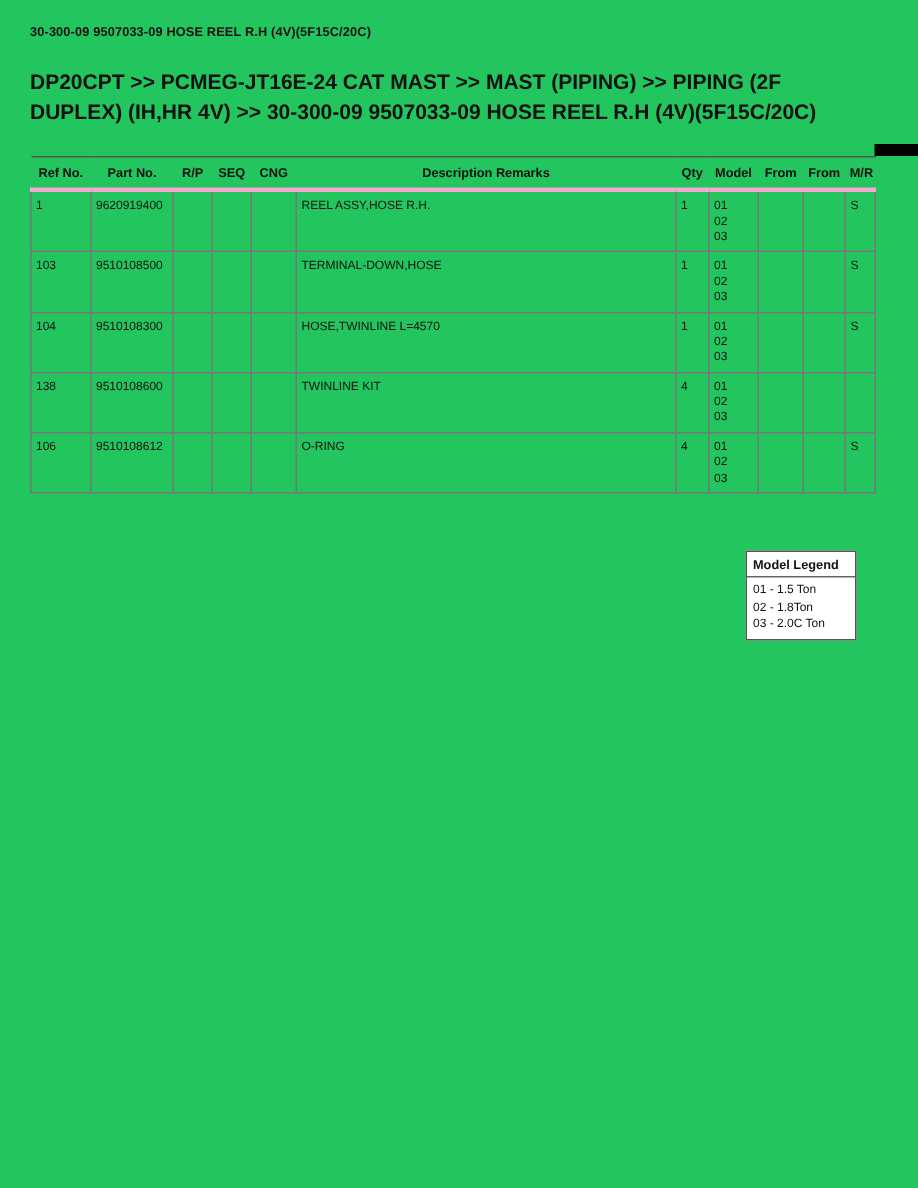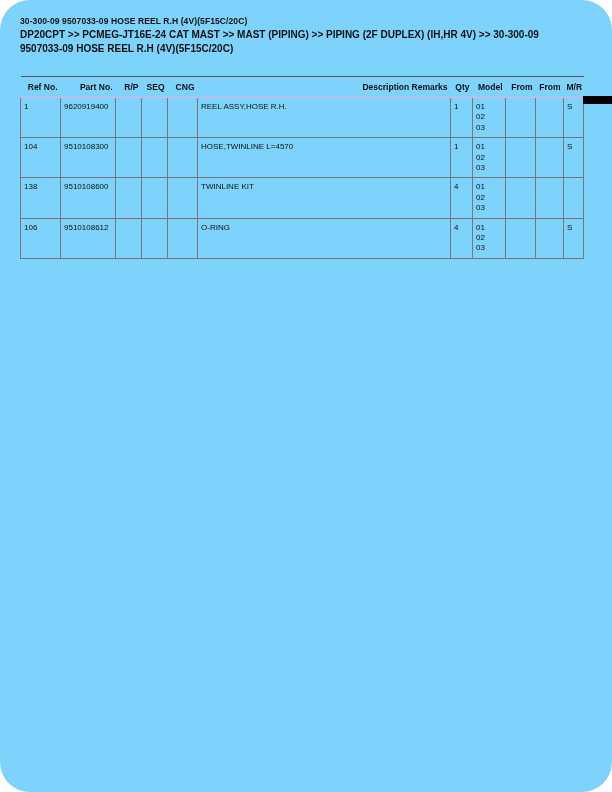--- a/index.html
+++ b/index.html
@@ -1,38 +1,37 @@
 <!DOCTYPE html>
 <html><head>
 <meta charset="utf-8">
 <style>
   * { margin:0; padding:0; box-sizing:border-box; }
   html,body { background:#ffffff; }
   body { font-family:"Liberation Sans", sans-serif; color:#111; }
   .page {
-    width:612px; height:792px; background:#7dd3fc;
+    width:612px; height:792px; background:#22c55e;
     position:relative; overflow:hidden;
     padding:16px 29px 0 20px;
-    border-radius:30px;
   }
   .doc-title {
     font-size:8.5px; font-weight:bold; letter-spacing:0.1px;
   }
   .breadcrumb {
-    margin-top:2px; width:562px;
-    font-size:10px; font-weight:bold; line-height:1.4;
+    margin-top:19px; width:562px;
+    font-size:14px; font-weight:bold; line-height:1.4;
   }
   table.parts {
     margin-top:20px; width:563px;
     border-collapse:collapse; table-layout:fixed;
   }
   table.parts th {
-    font-size:8.5px; font-weight:bold; text-align:right;
+    font-size:8.5px; font-weight:bold; text-align:center;
     padding:5px 3px 5px 3px;
-    border-top:1px solid #555; border-bottom:1px solid #f9a8d4;
+    border-top:1px solid #555; border-bottom:3px solid #f9a8d4;
     white-space:nowrap; overflow:hidden;margin-left:24px;
   }
   table.parts td {
     font-size:8px; vertical-align:top; text-align:left;
     padding:4px 3px; height:37px;
     border:1px solid #777;
     overflow:hidden;
   }
   td.model-cell { white-space:pre-line; line-height:1.3; }
   .edge-mark {
@@ -100,20 +99,35 @@
         <td>REEL ASSY,HOSE R.H.</td>
         <td>1</td>
         <td class="model-cell">01
 02
 03</td>
         <td></td>
         <td></td>
         <td>S</td>
       </tr>
       <tr>
+        <td>103</td>
+        <td>9510108500</td>
+        <td></td>
+        <td></td>
+        <td></td>
+        <td>TERMINAL-DOWN,HOSE</td>
+        <td>1</td>
+        <td class="model-cell">01
+02
+03</td>
+        <td></td>
+        <td></td>
+        <td>S</td>
+      </tr>
+      <tr>
         <td>104</td>
         <td>9510108300</td>
         <td></td>
         <td></td>
         <td></td>
         <td>HOSE,TWINLINE L=4570</td>
         <td>1</td>
         <td class="model-cell">01
 02
 03</td>
@@ -147,14 +161,22 @@
         <td class="model-cell">01
 02
 03</td>
         <td></td>
         <td></td>
         <td>S</td>
       </tr>
     </tbody>
   </table>
 
+  <div class="legend">
+    <div class="legend-title">Model Legend</div>
+    <div class="legend-items">
+      <div class="legend-item">01 - 1.5 Ton</div>
+      <div class="legend-item">02 - 1.8Ton</div>
+      <div class="legend-item">03 - 2.0C Ton</div>
+    </div>
+  </div>
 
 </div>
 
 </body></html>

